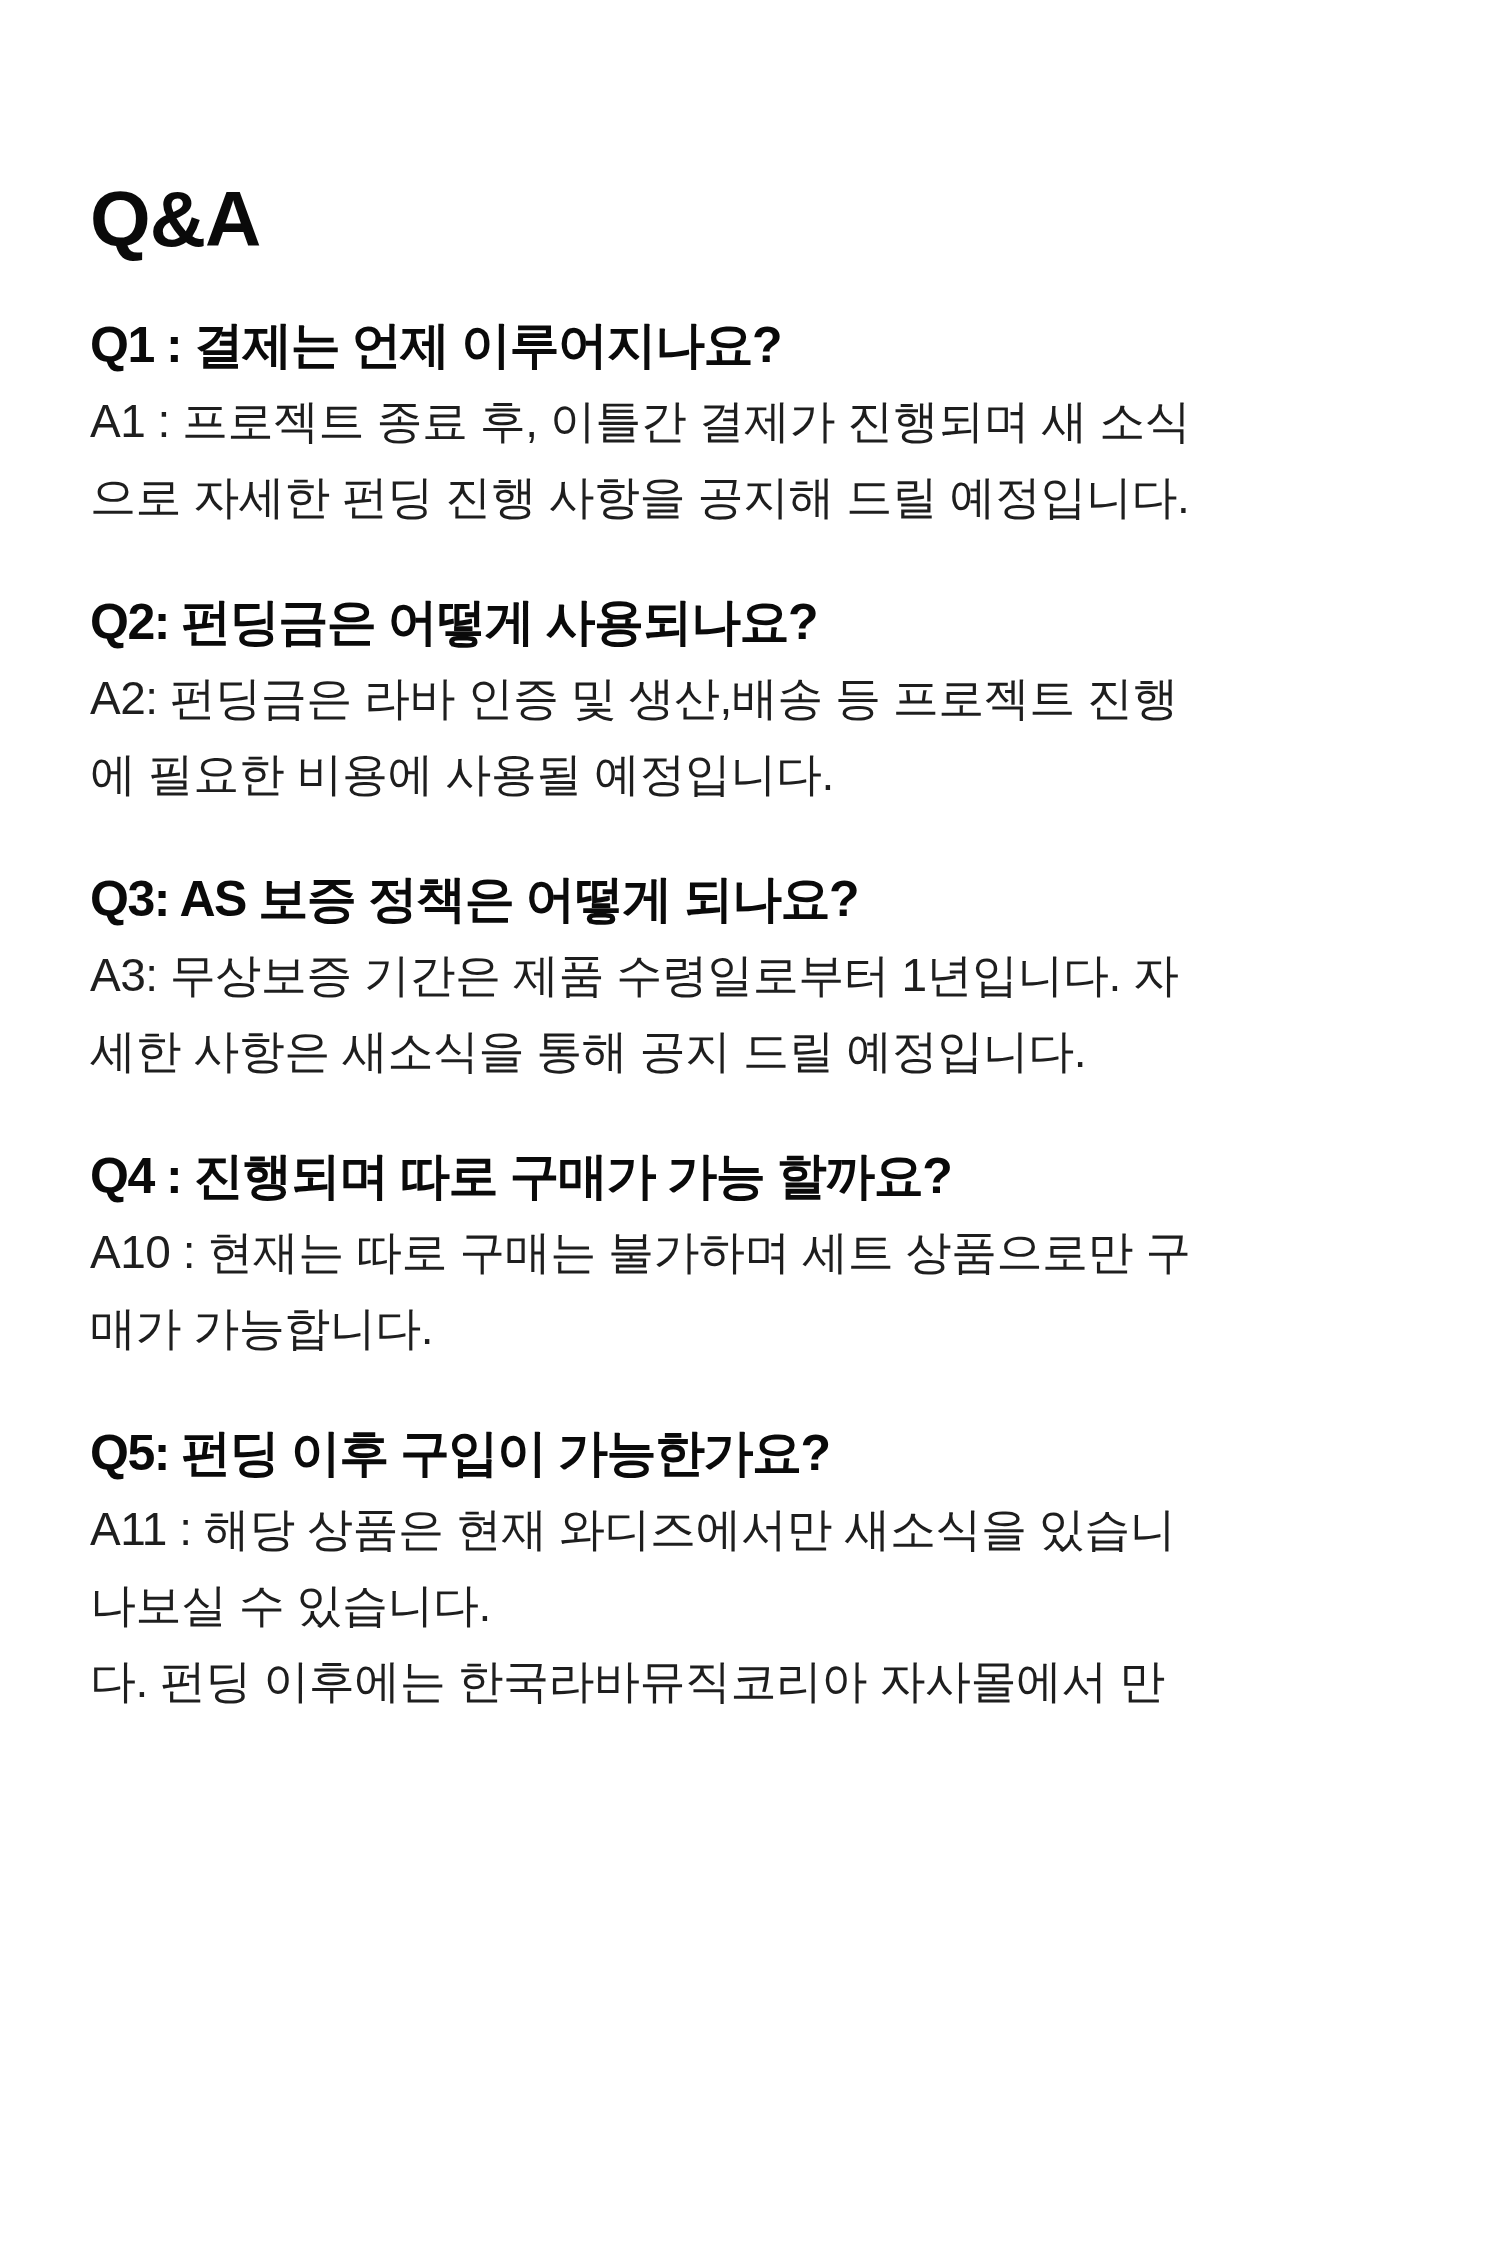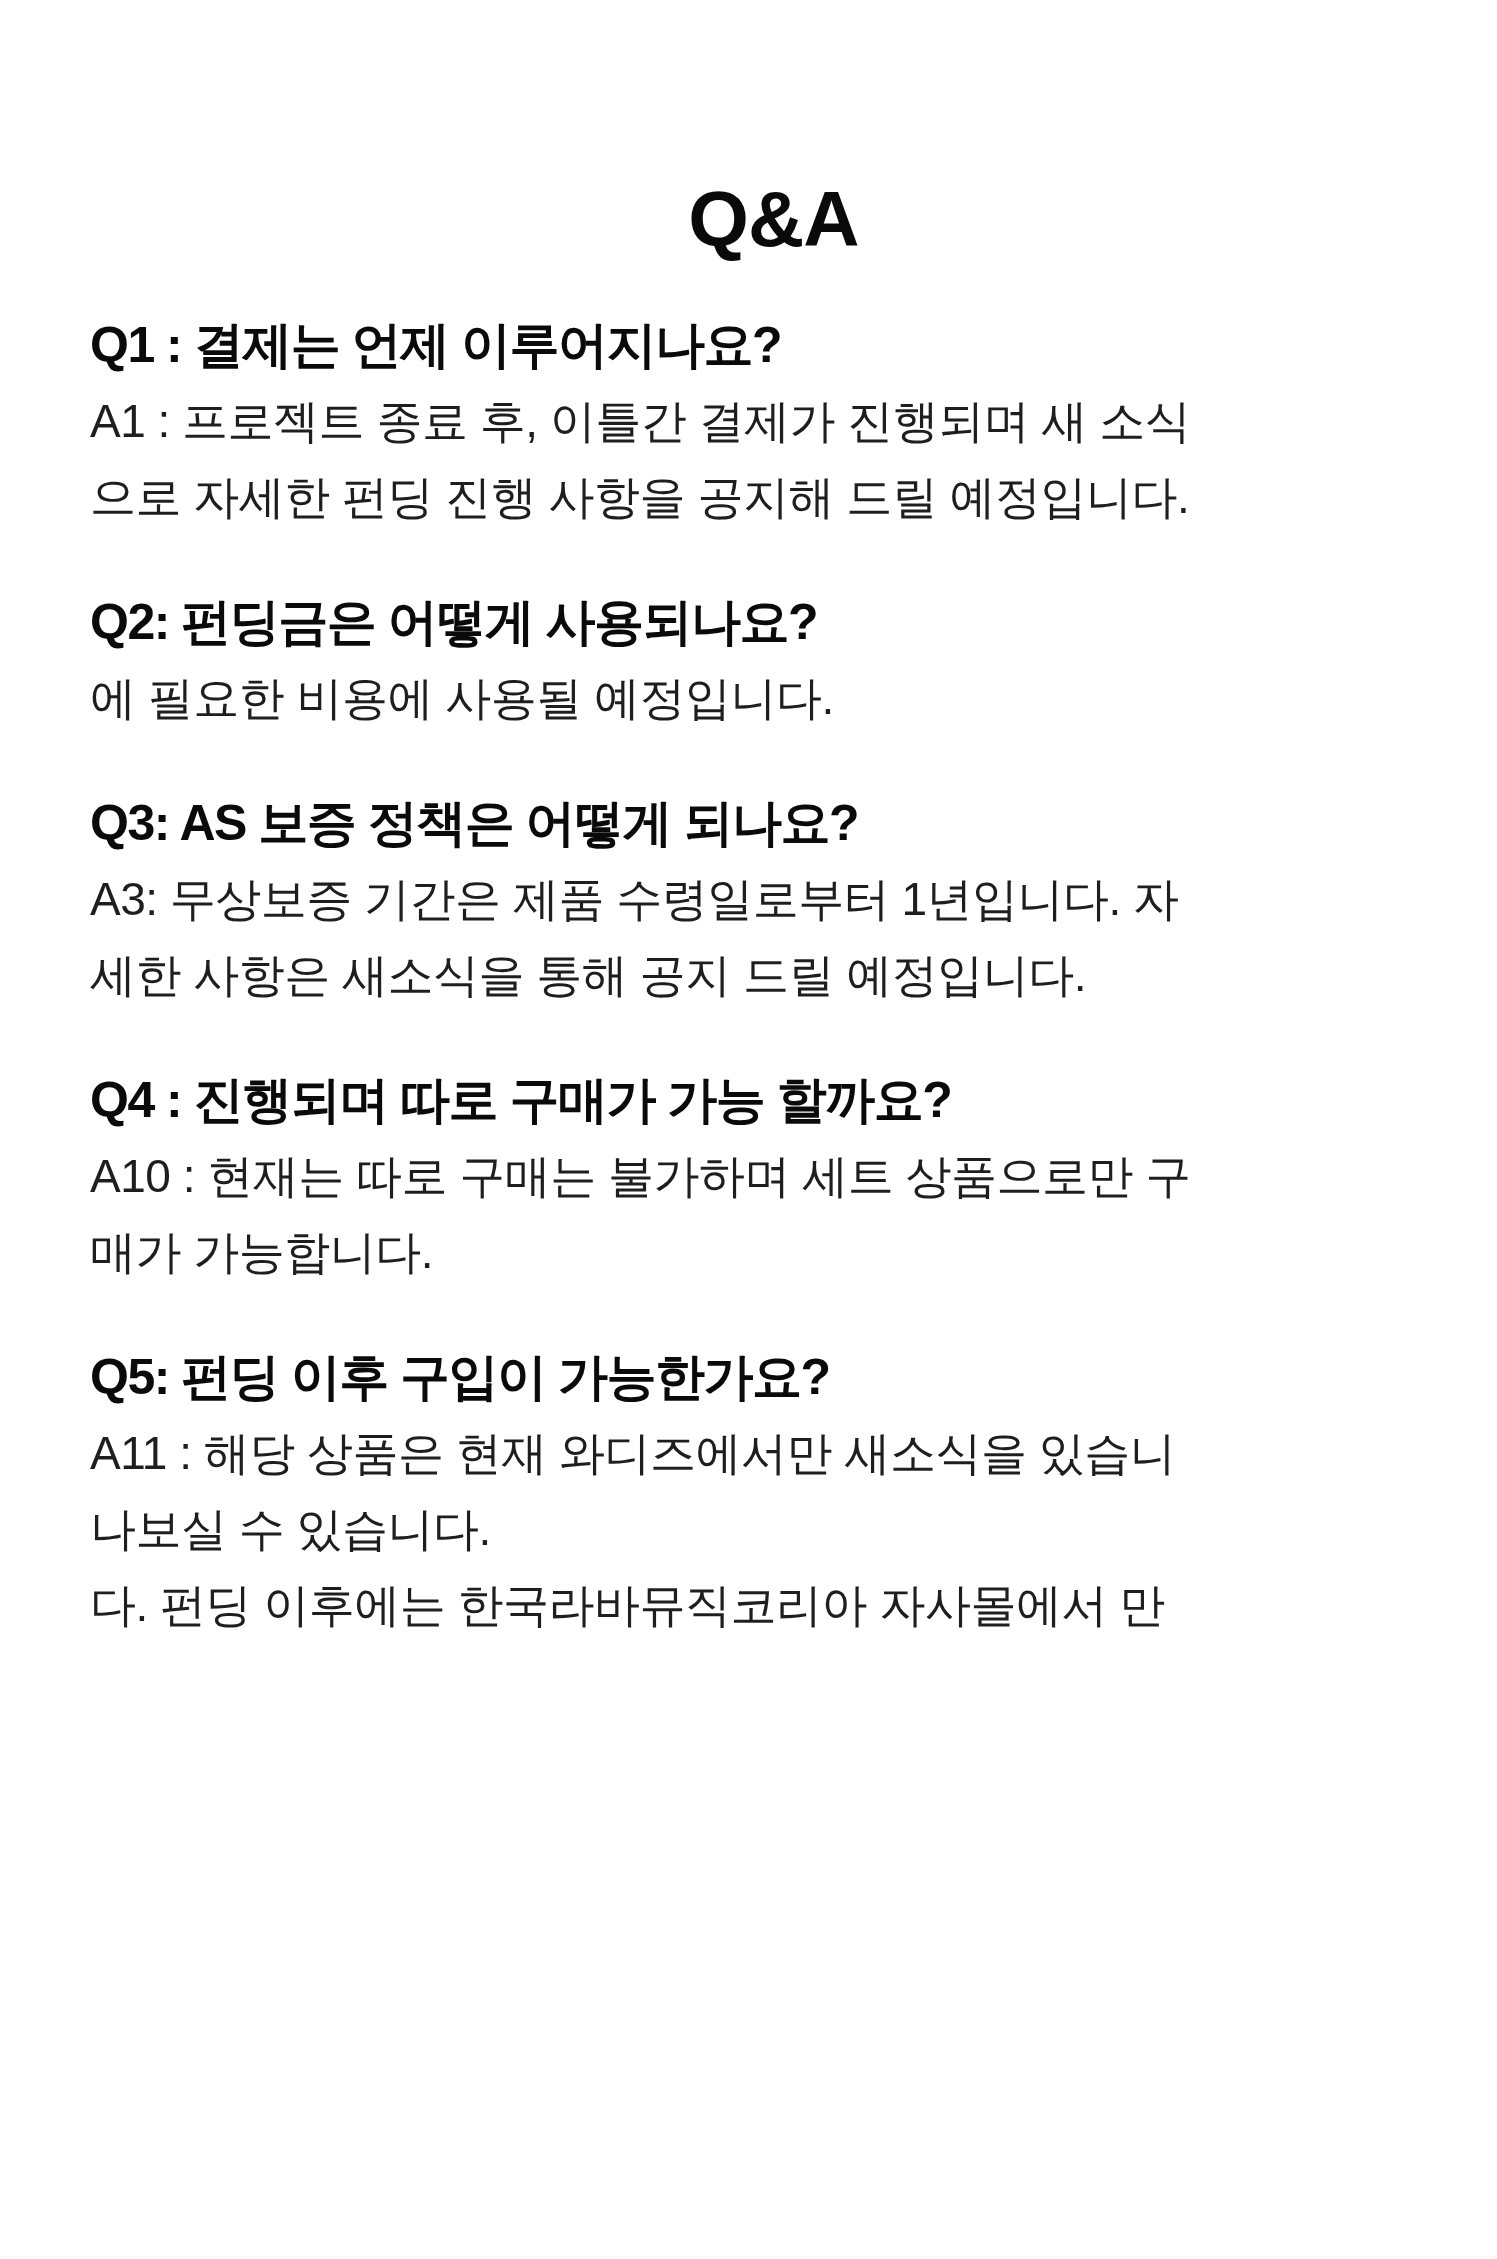--- a/index.html
+++ b/index.html
@@ -18,21 +18,20 @@
     padding: 180px 40px 0 90px;
     box-sizing: border-box;
   }
   .page-title {
     margin: 0;
     font-size: 78px;
     line-height: 1;
     font-weight: 800;
     letter-spacing: -1px;
     color: #0a0a0a;
-    text-align: center;
   }
   .qa-block {
     margin-top: 55px;
   }
   .question {
     margin: 0 0 6px 0;
     font-size: 50px;
     line-height: 64px;
     font-weight: 800;
     letter-spacing: -1.5px;
@@ -63,20 +62,21 @@
     <h2 class="question">Q1 : 결제는 언제 이루어지나요?</h2>
     <p class="answer">
       <span class="line">A1 : 프로젝트 종료 후, 이틀간 결제가 진행되며 새 소식</span>
       <span class="line">으로 자세한 펀딩 진행 사항을 공지해 드릴 예정입니다.</span>
     </p>
   </section>
 
   <section class="qa-block">
     <h2 class="question">Q2: 펀딩금은 어떻게 사용되나요?</h2>
     <p class="answer">
+      <span class="line">A2: 펀딩금은 라바 인증 및 생산,배송 등 프로젝트 진행</span>
       <span class="line">에 필요한 비용에 사용될 예정입니다.</span>
     </p>
   </section>
 
   <section class="qa-block">
     <h2 class="question">Q3: AS 보증 정책은 어떻게 되나요?</h2>
     <p class="answer">
       <span class="line">A3: 무상보증 기간은 제품 수령일로부터 1년입니다. 자</span>
       <span class="line">세한 사항은 새소식을 통해 공지 드릴 예정입니다.</span>
     </p>

